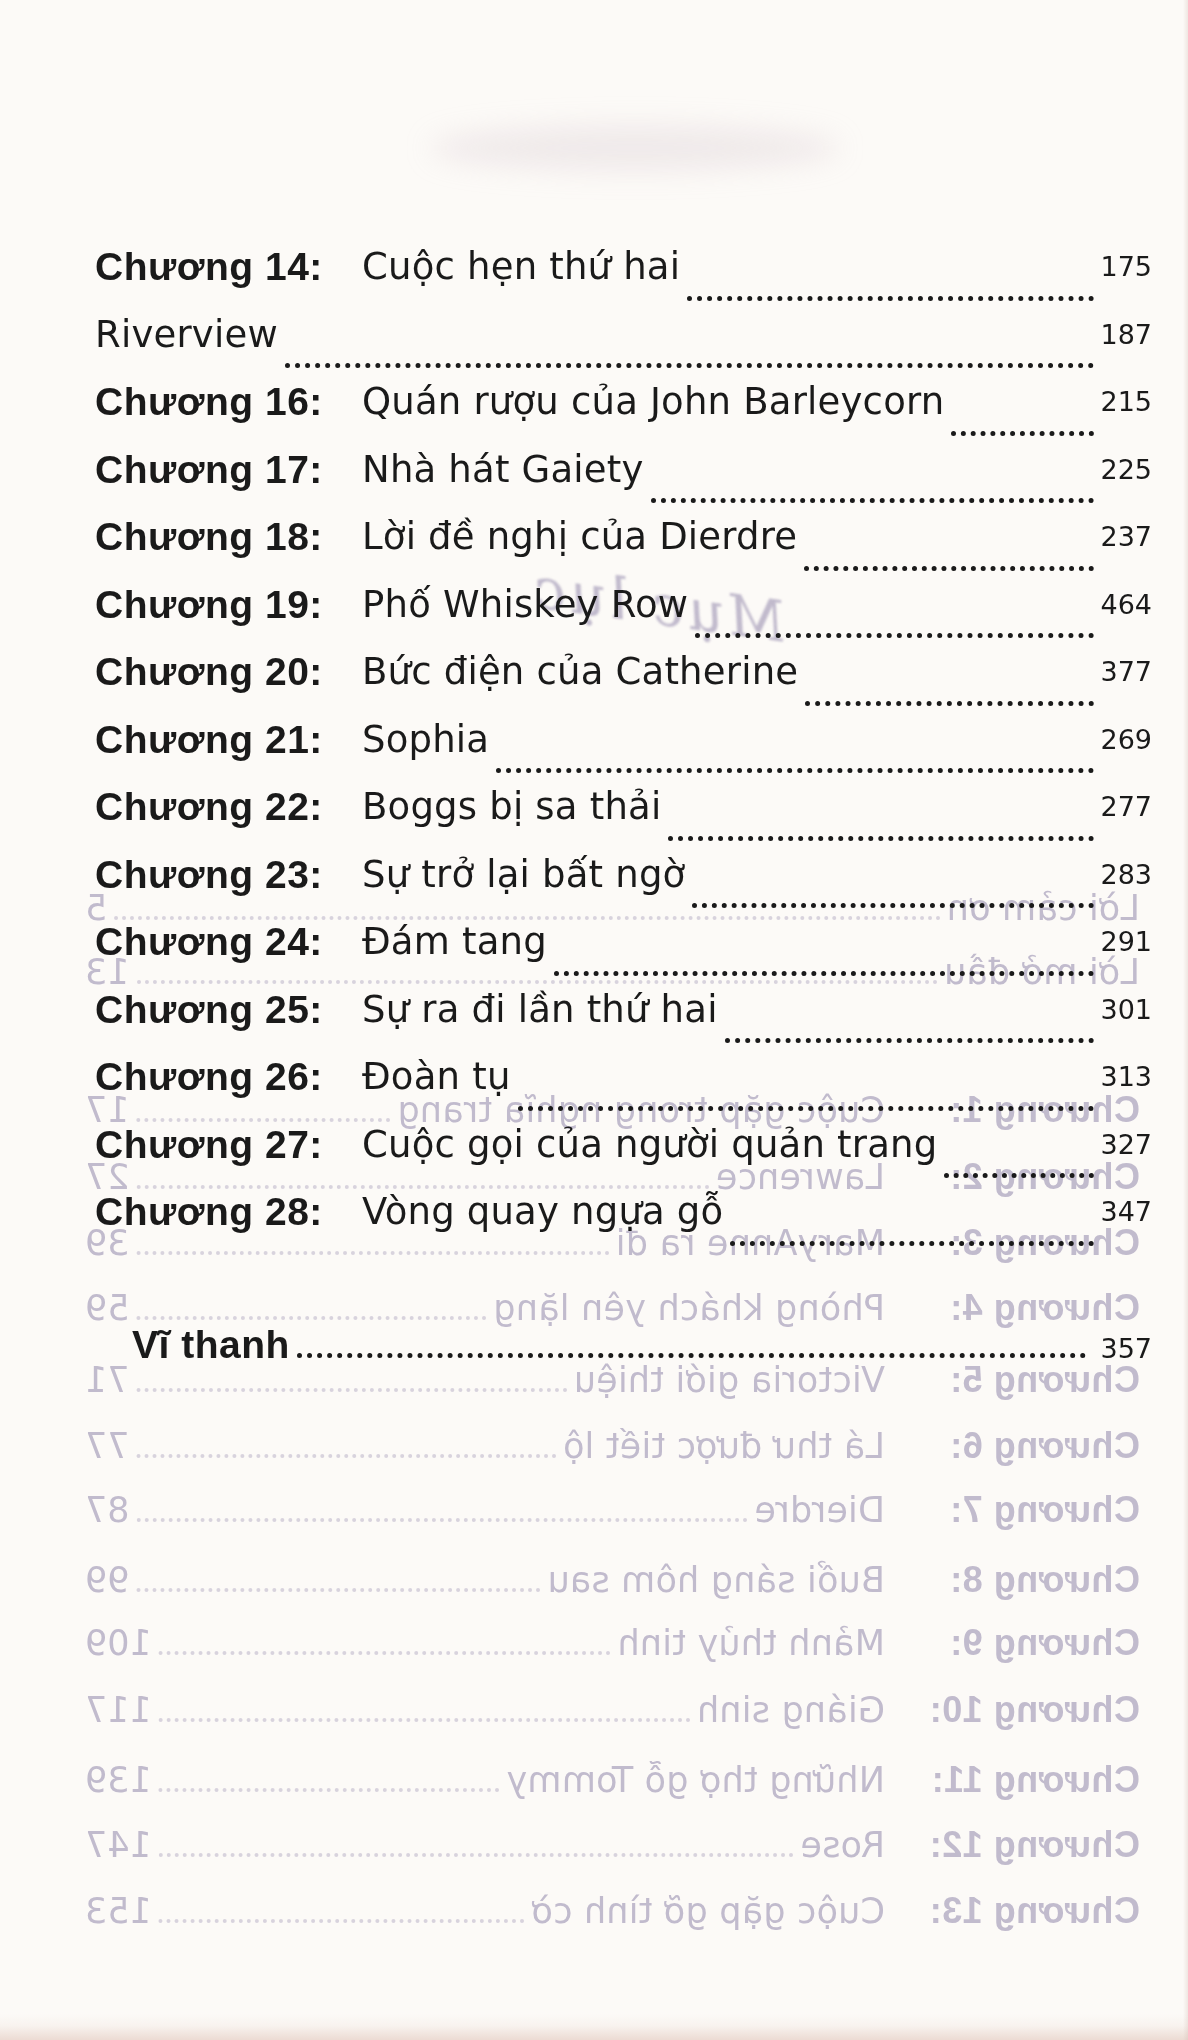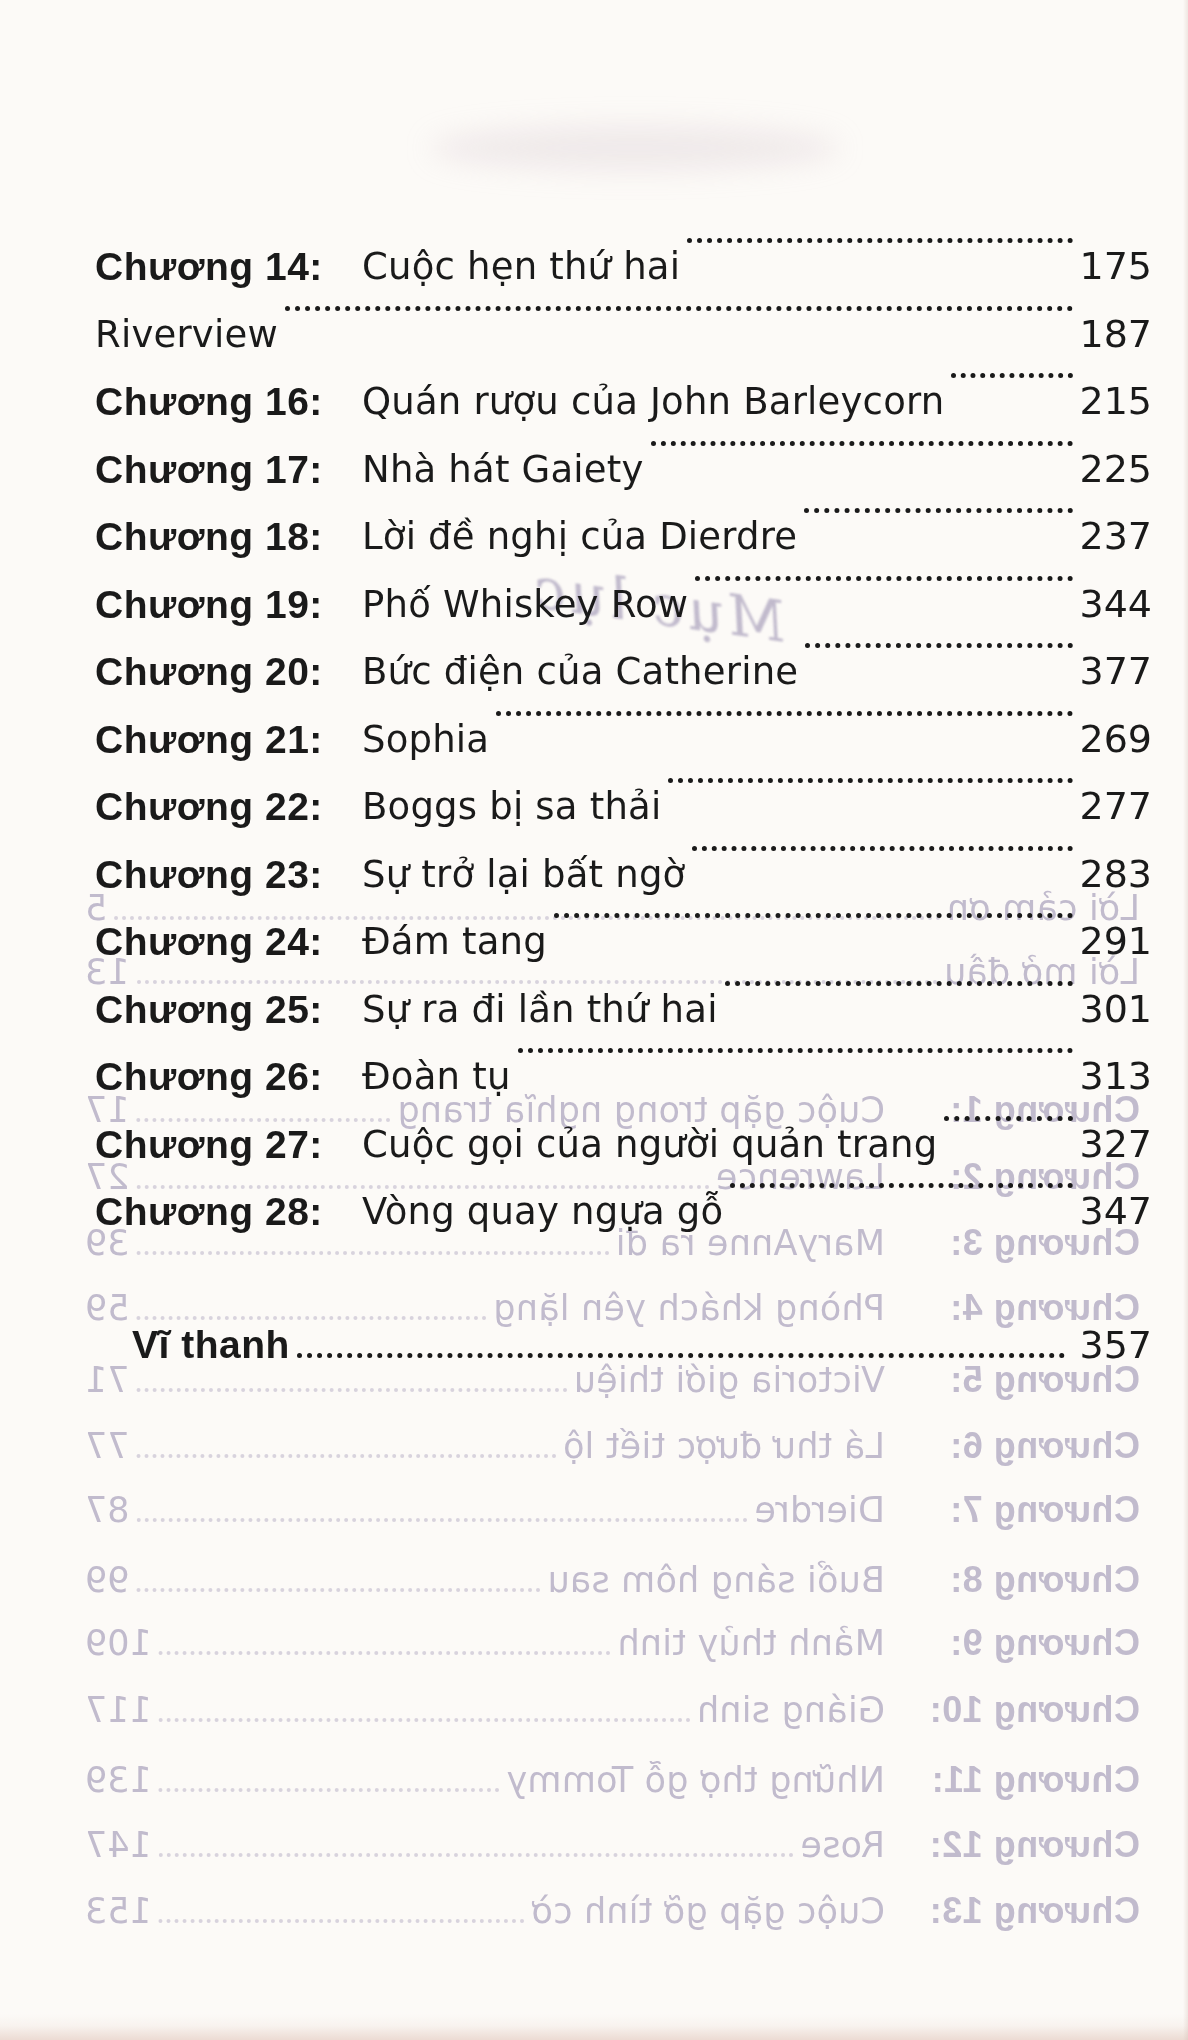--- a/index.html
+++ b/index.html
@@ -17,21 +17,21 @@
   }
 
   
   .toc-main {
     position: absolute;
     left: 95px; top: 233px; width: 1057px;
   }
   .toc-row {
     height: 67.5px;
     display: flex;
-    align-items: flex-start;
+    align-items: flex-end;
     white-space: nowrap;
   }
   .toc-row > span { line-height: 67.5px; }
   .chap-label {
     flex: 0 0 267px;
     font-size: 39px;
     font-weight: 700;
     letter-spacing: 0.5px;
   }
   .chap-label:empty { display: none; }
@@ -43,21 +43,21 @@
   }
   .leader {
     flex: 1 1 auto;
     height: 5px;
     border-bottom: 5px dotted var(--ink, #1a1a1a);
     margin-left: 7px;
     min-width: 30px;
   }
   .page-num {
     font-family: "DejaVu Sans", sans-serif;
-    font-size: 38px;
+    font-size: 27px;
     font-weight: 400;
     padding-left: 6px;
   }
 
   
   .epilogue-row {
     position: absolute;
     left: 95px; top: 1311px; width: 1057px;
     height: 67.5px;
     display: flex; align-items: baseline; white-space: nowrap;
@@ -254,21 +254,21 @@
       <div class="toc-row">
     <span class="chap-label">Chương 18:</span>
     <span class="chap-title">Lời đề nghị của Dierdre</span>
     <span class="leader"></span>
     <span class="page-num">237</span>
   </div>
       <div class="toc-row">
     <span class="chap-label">Chương 19:</span>
     <span class="chap-title">Phố Whiskey Row</span>
     <span class="leader"></span>
-    <span class="page-num">344</span>
+    <span class="page-num">464</span>
   </div>
       <div class="toc-row">
     <span class="chap-label">Chương 20:</span>
     <span class="chap-title">Bức điện của Catherine</span>
     <span class="leader"></span>
     <span class="page-num">377</span>
   </div>
       <div class="toc-row">
     <span class="chap-label">Chương 21:</span>
     <span class="chap-title">Sophia</span>

